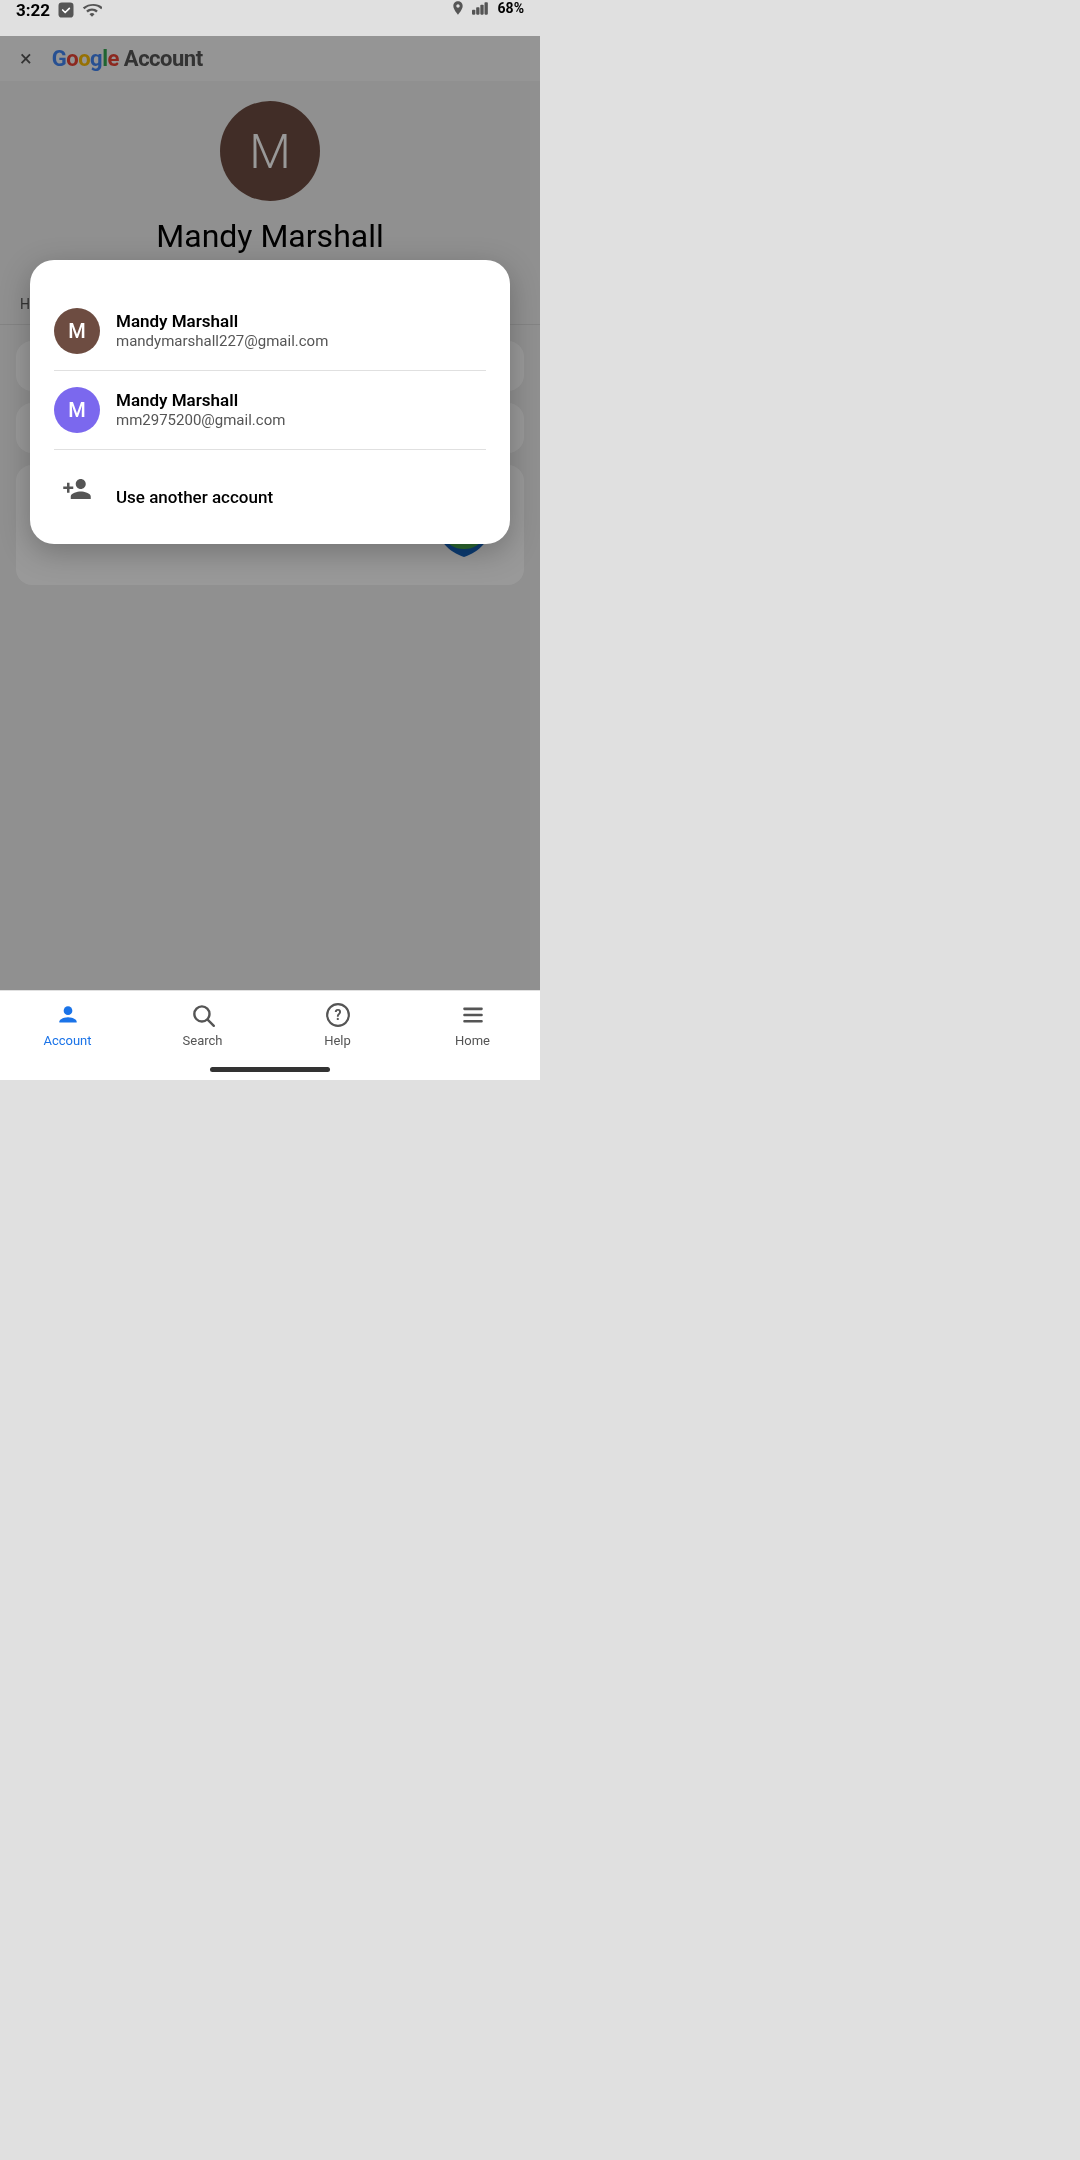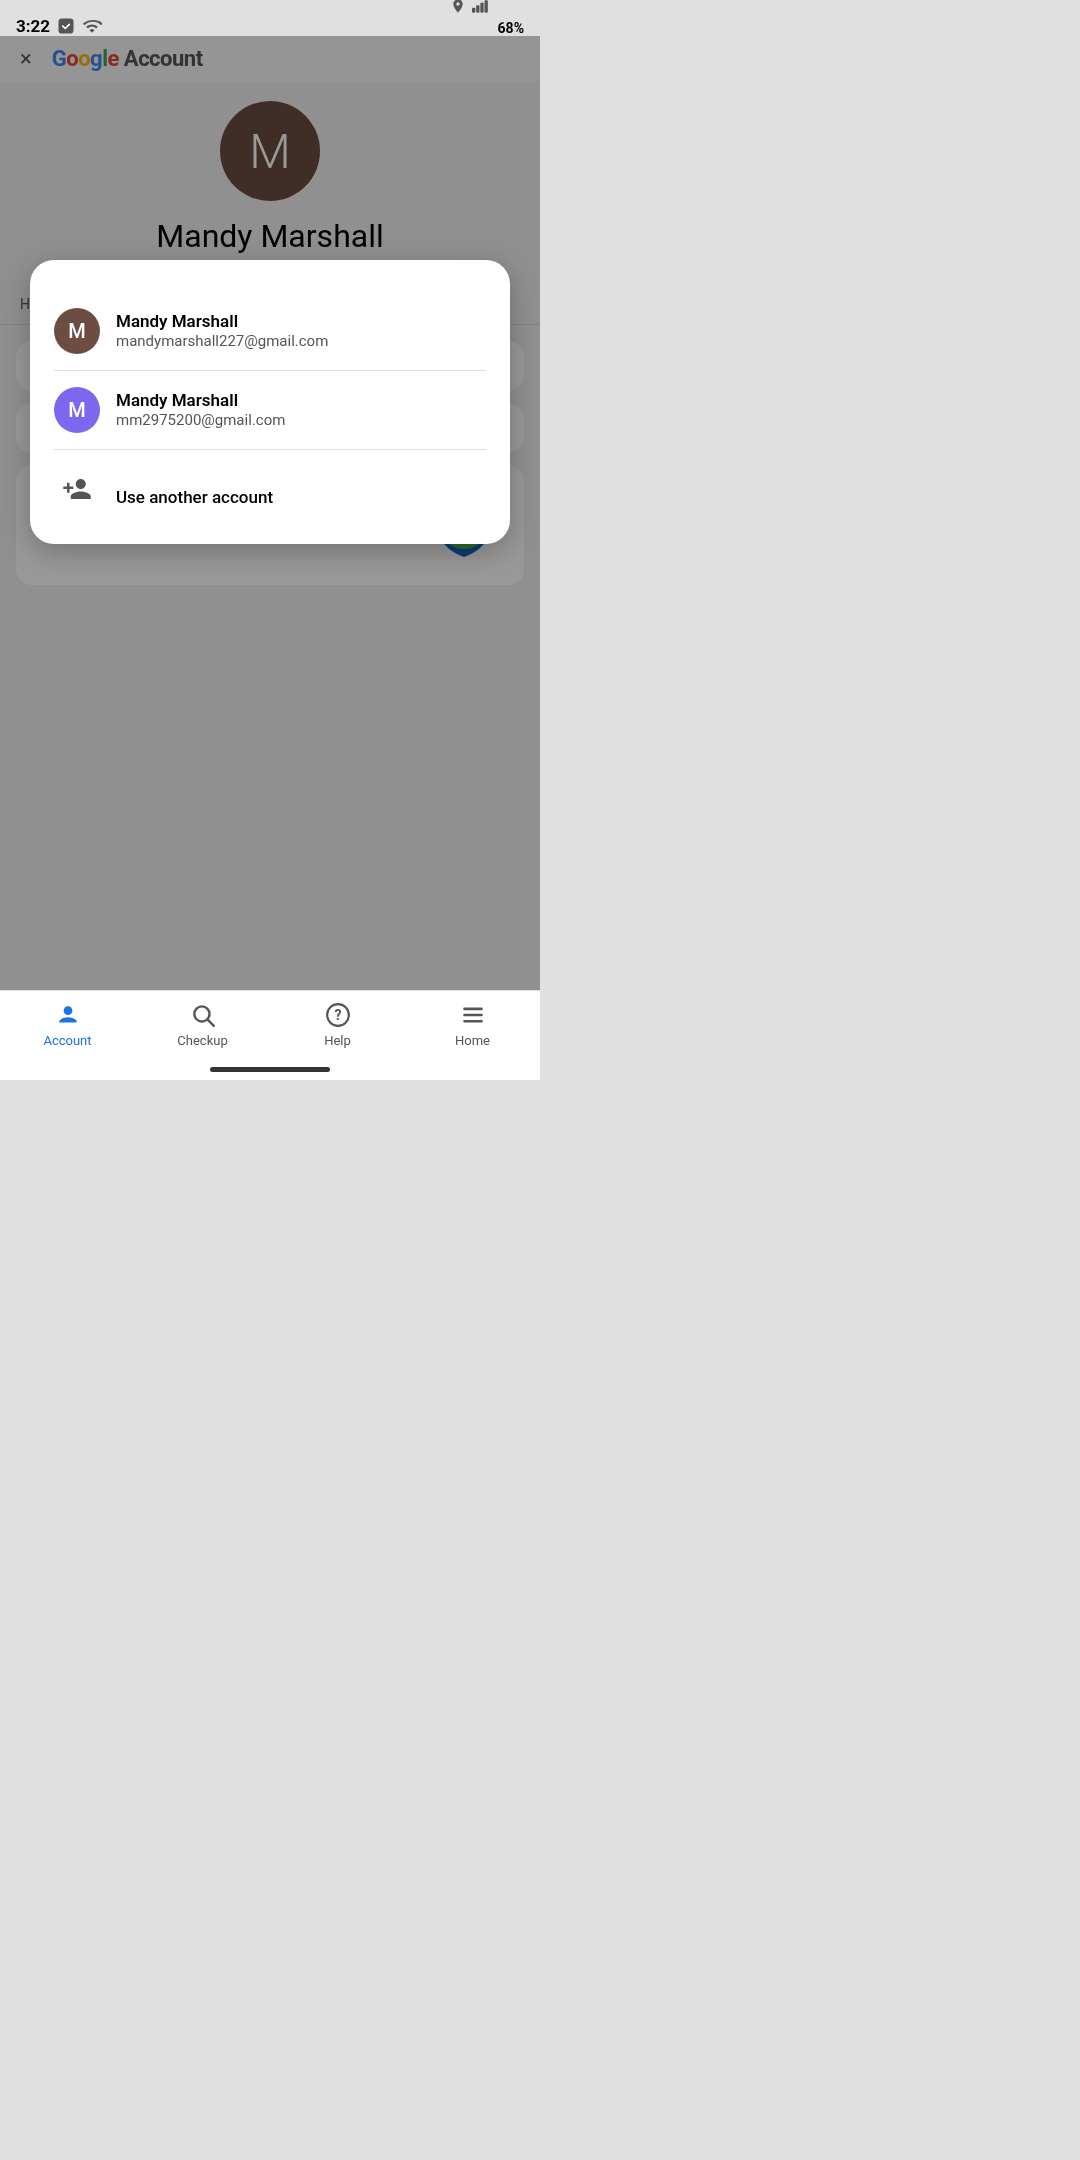--- a/index.html
+++ b/index.html
@@ -13,21 +13,21 @@
       position: relative;
       overflow: hidden;
     }
 
     
     .status-bar {
       width: 100%;
       height: 36px;
       background: #e0e0e0;
       display: flex;
-      align-items: flex-end;
+      align-items: flex-start;
       justify-content: space-between;
       padding: 0 16px;
       position: relative;
       z-index: 10;
     }
     .status-time {
       font-size: 17px;
       font-weight: 700;
       color: #000;
     }
@@ -306,21 +306,21 @@
   <div class="status-icons">
     <svg width="16" height="16" viewBox="0 0 24 24" fill="#555">
       <path d="M12 2C8.13 2 5 5.13 5 9c0 5.25 7 13 7 13s7-7.75 7-13c0-3.87-3.13-7-7-7zm0 9.5c-1.38 0-2.5-1.12-2.5-2.5s1.12-2.5 2.5-2.5 2.5 1.12 2.5 2.5-1.12 2.5-2.5 2.5z"></path>
     </svg>
     <svg width="20" height="14" viewBox="0 0 24 16" fill="#555">
       <rect x="0" y="10" width="4" height="6" rx="1"></rect>
       <rect x="5" y="7" width="4" height="9" rx="1"></rect>
       <rect x="10" y="4" width="4" height="12" rx="1"></rect>
       <rect x="15" y="1" width="4" height="15" rx="1"></rect>
     </svg>
-    <span style="font-size:14px;font-weight:700;color:#000;margin-top:44px;">68%</span>
+    <span style="font-size:14px;font-weight:700;color:#000;">68%</span>
   </div>
 </div>
 
 <div style="position:absolute;top:36px;left:0;right:0;bottom:90px;background:#f0f0f0;z-index:1;">
 
   <div class="bg-header">
     <span class="bg-close-icon">×</span>
     <span class="google-logo">
       <span class="g-blue">G</span><span class="g-red">o</span><span class="g-yellow">o</span><span class="g-blue">g</span><span class="g-green">l</span><span class="g-red">e</span><span class="g-gray"> Account</span>
     </span>
@@ -419,21 +419,21 @@
     <span class="nav-label active">Account</span>
   </div>
 
   <div class="nav-item">
     <div class="nav-icon">
       <svg width="26" height="26" viewBox="0 0 24 24" fill="#555">
         <circle cx="11" cy="11" r="7" stroke="#555" stroke-width="2.2" fill="none"></circle>
         <line x1="16.5" y1="16.5" x2="22" y2="22" stroke="#555" stroke-width="2.2" stroke-linecap="round"></line>
       </svg>
     </div>
-    <span class="nav-label">Checkup</span>
+    <span class="nav-label">Search</span>
   </div>
 
   <div class="nav-item">
     <div class="nav-icon">
       <svg width="26" height="26" viewBox="0 0 24 24" fill="none">
         <circle cx="12" cy="12" r="10" stroke="#555" stroke-width="2"></circle>
         <text x="12" y="17" text-anchor="middle" font-size="13" fill="#555" font-weight="700">?</text>
       </svg>
     </div>
     <span class="nav-label">Help</span>

